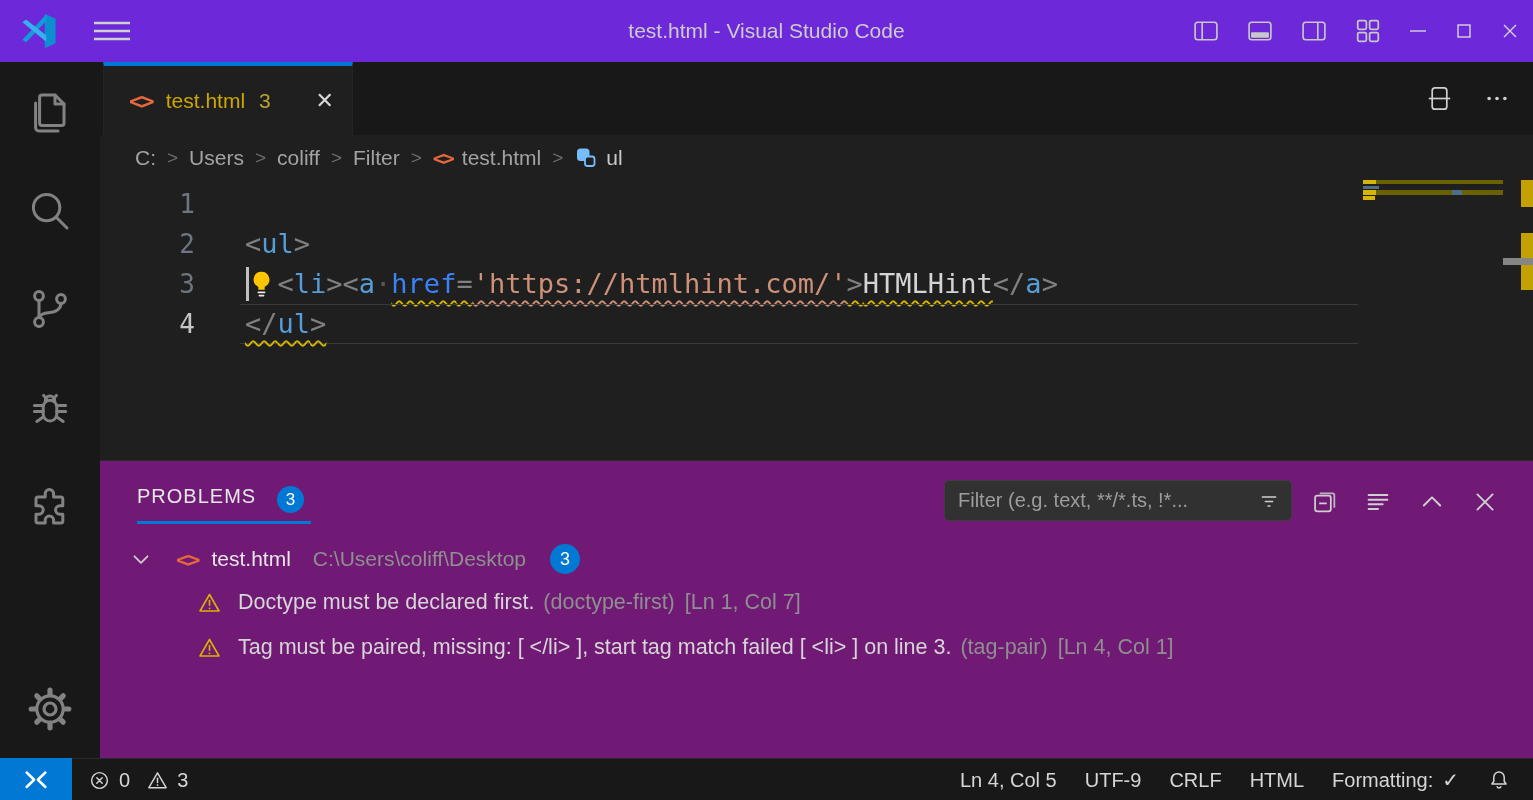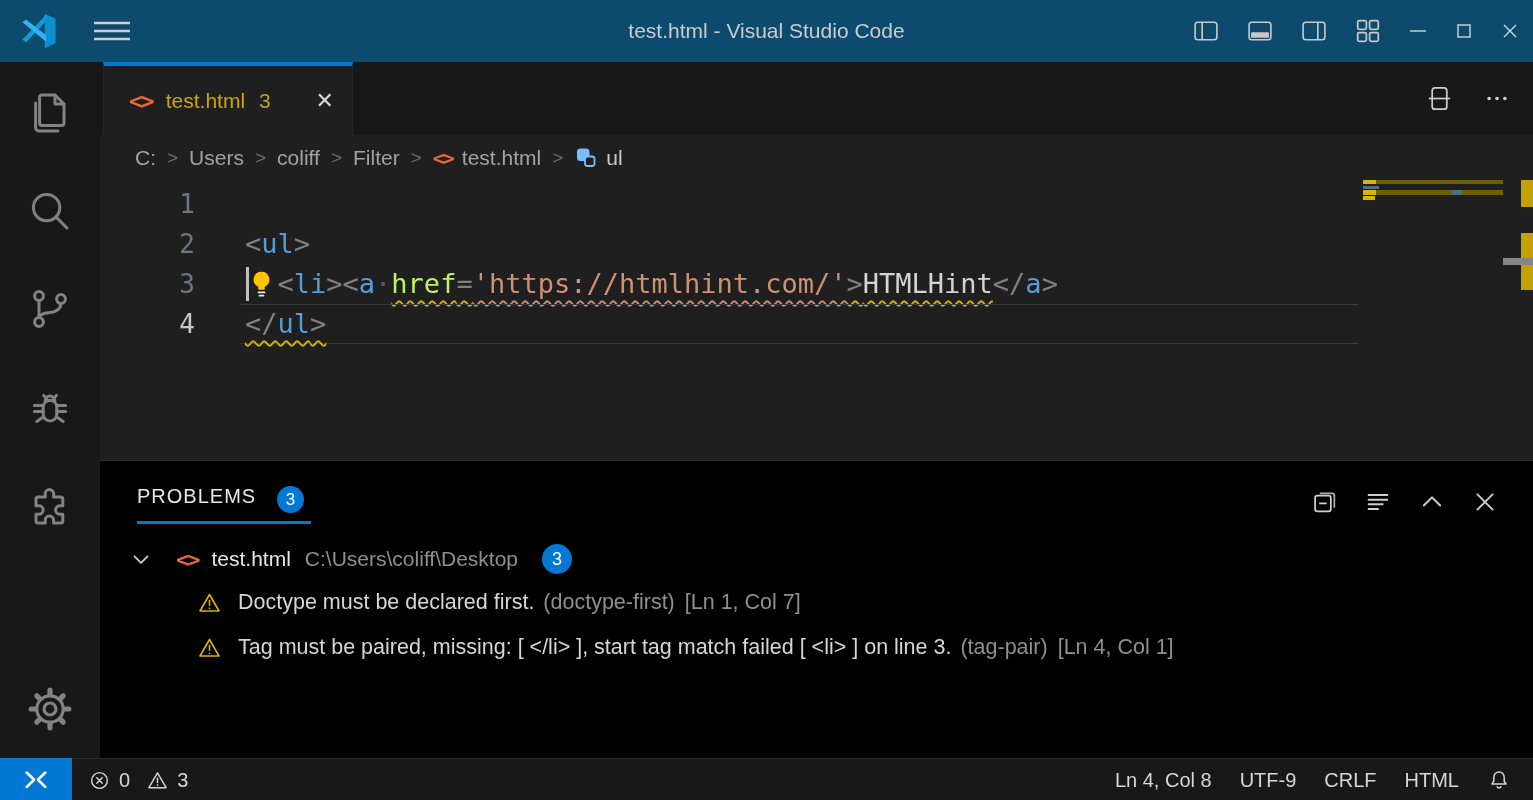--- a/index.html
+++ b/index.html
@@ -1,21 +1,21 @@
 <!DOCTYPE html>
 <html><head>
 <meta charset="utf-8">
 <style>
   * { margin:0; padding:0; box-sizing:border-box; }
   html,body { width:1533px; height:800px; overflow:hidden; }
   body { position:relative; background:#1f1f1f; font-family:"Liberation Sans", sans-serif; color:#cccccc; }
   svg { display:block; }
 
   
-  #titlebar { position:absolute; left:0; top:0; width:1533px; height:62px; background:#0c4a6e; }
+  #titlebar { position:absolute; left:0; top:0; width:1533px; height:62px; background:#6d28d9; }
   #logo { position:absolute; left:21px; top:13px; }
   #menu-btn { position:absolute; left:93px; top:15px; width:38px; height:32px; cursor:pointer; }
   #win-title { position:absolute; left:0; top:0; width:100%; height:62px; line-height:62px; text-align:center; font-size:21px; color:#cccccc; }
   .tb-actions { position:absolute; right:0; top:0; height:62px; display:flex; align-items:center; }
   .tb-btn { width:54px; height:62px; display:flex; align-items:center; justify-content:center; cursor:pointer; }
   .tb-btn.narrow { width:46px; }
 
   
   #activitybar { position:absolute; left:0; top:62px; width:100px; height:696px; background:#181818; }
   .ab-item { position:absolute; left:0; width:100px; height:78px; display:flex; align-items:center; justify-content:center; cursor:pointer; }
@@ -42,54 +42,54 @@
   .bc-wrap { display:flex; align-items:center; }
 
   
   #editor { position:absolute; left:100px; top:180px; width:1433px; height:280px; background:#1f1f1f; }
   #code-lines { position:absolute; left:0; top:4px; width:100%; }
   .code-line { position:relative; height:40px; line-height:40px; font-family:"DejaVu Sans Mono", monospace; }
   .gutter { position:absolute; left:0; top:0; width:95px; text-align:right; color:#6e7681; font-size:26px; }
   .code-line.current .gutter { color:#c6c6c6; }
   .lc { position:absolute; left:145px; top:0; white-space:pre; font-size:27px; }
   .tok-comment { color:#6a9955; } .tok-punct { color:#808080; } .tok-tag { color:#569cd6; }
-  .tok-attr { color:#bef264; } .tok-string { color:#ce9178; } .tok-text { color:#d4d4d4; }
+  .tok-attr { color:#3b82f6; } .tok-string { color:#ce9178; } .tok-text { color:#d4d4d4; }
   .tok-ws { color:#585858; }
   .sq-warn { text-decoration:underline wavy #d5b500 2px; text-underline-offset:7px; text-decoration-skip-ink:none; }
   .sq-warnstr { text-decoration:underline wavy #cf8f74 2px; text-underline-offset:7px; text-decoration-skip-ink:none; }
   .curline-box { position:absolute; left:140px; width:1118px; top:0; height:40px;
     border-top:1px solid #3a3a3a; border-bottom:1px solid #3a3a3a; }
   #cursor { position:absolute; left:146px; top:3px; width:2.5px; height:34px; background:#c0c0c0; }
   .bulb { position:absolute; left:148px; top:5px; }
 
   
   #minimap { position:absolute; left:1263px; top:0; width:140px; height:30px; cursor:pointer; }
   #minimap div { position:absolute; }
   .mm-bright { background:#d6b600; } .mm-dark { background:#6a6100; } .mm-blue { background:#4d6f85; }
   #overview-ruler { position:absolute; left:1421px; top:0; width:12px; height:280px; }
   .ruler-warn { position:absolute; left:0; width:12px; background:#c4a103; }
   #ruler-slider { position:absolute; left:1403px; top:78px; width:30px; height:7px; background:#868686; }
 
   
-  #panel { position:absolute; left:100px; top:460px; width:1433px; height:298px; background:#000000; border-top:1px solid #2b2b2b;text-decoration:underline; }
+  #panel { position:absolute; left:100px; top:460px; width:1433px; height:298px; background:#701a75; border-top:1px solid #2b2b2b;text-decoration:underline; }
   #panel-tab { position:absolute; left:37px; top:24px; font-size:20px; letter-spacing:1px; color:#e7e7e7; cursor:pointer; }
   #panel-tab-underline { position:absolute; left:37px; top:60px; width:174px; height:3px; background:#0078d4; }
   .badge { background:#0078d4; color:#ffffff; border-radius:50%; display:flex; align-items:center; justify-content:center; }
   #panel-badge { position:absolute; left:177px; top:25px; width:27px; height:27px; font-size:17px; }
   #filter-box { position:absolute; left:844px; top:19px; width:348px; height:41px; background:#313131;
     border:1px solid #3e3e3e; border-radius:5px; display:flex; align-items:center; padding:0 10px 0 13px; }
   #filter-input { flex:1; font-size:20px; color:#9d9d9d; white-space:nowrap; overflow:hidden; }
   .ph-icons { position:absolute; top:27px; display:flex; }
 
   #ptree { position:absolute; left:0; top:77px; width:1433px; }
   #file-row { position:relative; height:42px; display:flex; align-items:center; cursor:pointer; }
   #file-row .chev { margin-left:28px; }
   #file-row .html-glyph { margin-left:22px; font-size:22px; }
   #file-name { margin-left:13px; font-size:21px; color:#e7e7e7; }
-  #file-path { margin-left:14px; font-size:21px; color:#8f8f8f; }
+  #file-path { margin-left:22px; font-size:21px; color:#8f8f8f; }
   #file-badge { width:30px; height:30px; margin-left:24px; font-size:18px; }
   .prob-row { position:relative; height:45px; display:flex; align-items:center; cursor:pointer; font-size:21.5px; }
   .prob-row svg { margin-left:97px; flex:none; }
   .prob-msg { margin-left:16px; color:#d6d6d6; white-space:nowrap; }
   .prob-code { margin-left:9px; color:#8f8f8f; white-space:nowrap; }
   .prob-loc { margin-left:10px; color:#8f8f8f; white-space:nowrap; }
 
   
   #statusbar { position:absolute; left:0; top:758px; width:1533px; height:42px; background:#181818;
     border-top:1px solid #2b2b2b; font-size:20px; color:#d6d6d6; }
@@ -301,20 +301,26 @@
     <div class="ruler-warn" style="top:53px;height:57px"></div>
   </div>
   <div id="ruler-slider"></div>
 </div>
 
 <div id="panel">
   <div id="panel-tab">PROBLEMS</div>
   <div id="panel-tab-underline"></div>
   <div id="panel-badge" class="badge">3</div>
 
+  <div id="filter-box">
+    <span id="filter-input">Filter (e.g. text, **/*.ts, !*...</span>
+    <svg width="24" height="24" viewBox="0 0 24 24" stroke="#cfcfcf" stroke-width="1.7" stroke-linecap="round">
+      <path d="M5.5 8h13M8.5 12.5h7M11.2 17h1.6"></path>
+    </svg>
+  </div>
 
   <span class="ph-icons" style="left:1211px">
     <svg width="28" height="28" viewBox="0 0 24 24" fill="none" stroke="#cfcfcf" stroke-width="1.5">
       <path d="M7.5 4.5h11a1.5 1.5 0 0 1 1.5 1.5v11" opacity="0.85"></path>
       <rect x="3.5" y="6.5" width="13.5" height="13.5" rx="2"></rect>
         <path d="M7 13.2h6.5"></path>
     </svg>
   </span>
   <span class="ph-icons" style="left:1264px">
     <svg width="28" height="28" viewBox="0 0 24 24" stroke="#cfcfcf" stroke-width="1.7" stroke-linecap="round">
@@ -380,24 +386,28 @@
     </svg>
     <span class="cnt">0</span>
     <svg width="23" height="23" viewBox="0 0 24 24" fill="none" stroke="#d6d6d6" stroke-width="1.5" stroke-linejoin="round">
       <path d="M12 4L21 19.5H3z"></path>
         <path d="M12 9.6v4.4" stroke-linecap="round"></path>
         <circle cx="12" cy="16.8" r="0.9" fill="#d6d6d6" stroke="none"></circle>
     </svg>
     <span class="cnt">3</span>
   </div>
   <div id="sb-right">
-    <span class="sb-item">Ln 4, Col 8</span>
+    <span class="sb-item">Ln 4, Col 5</span>
     <span class="sb-item">UTF-9</span>
     <span class="sb-item">CRLF</span>
     <span class="sb-item">HTML</span>
     <span class="sb-item">
+      <span>Formatting:</span>
+      <span class="sb-check">✓</span>
+    </span>
+    <span class="sb-item">
       <svg width="24" height="24" viewBox="0 0 24 24" fill="none" stroke="#d6d6d6" stroke-width="1.5" stroke-linecap="round" stroke-linejoin="round">
         <path d="M12 4a5.2 5.2 0 0 1 5.2 5.2v4.1l1.9 2.7H4.9l1.9-2.7V9.2A5.2 5.2 0 0 1 12 4z"></path>
         <path d="M10.2 18.7a1.9 1.9 0 0 0 3.6 0"></path>
       </svg>
     </span>
   </div>
 </div>
 
 </body></html>

